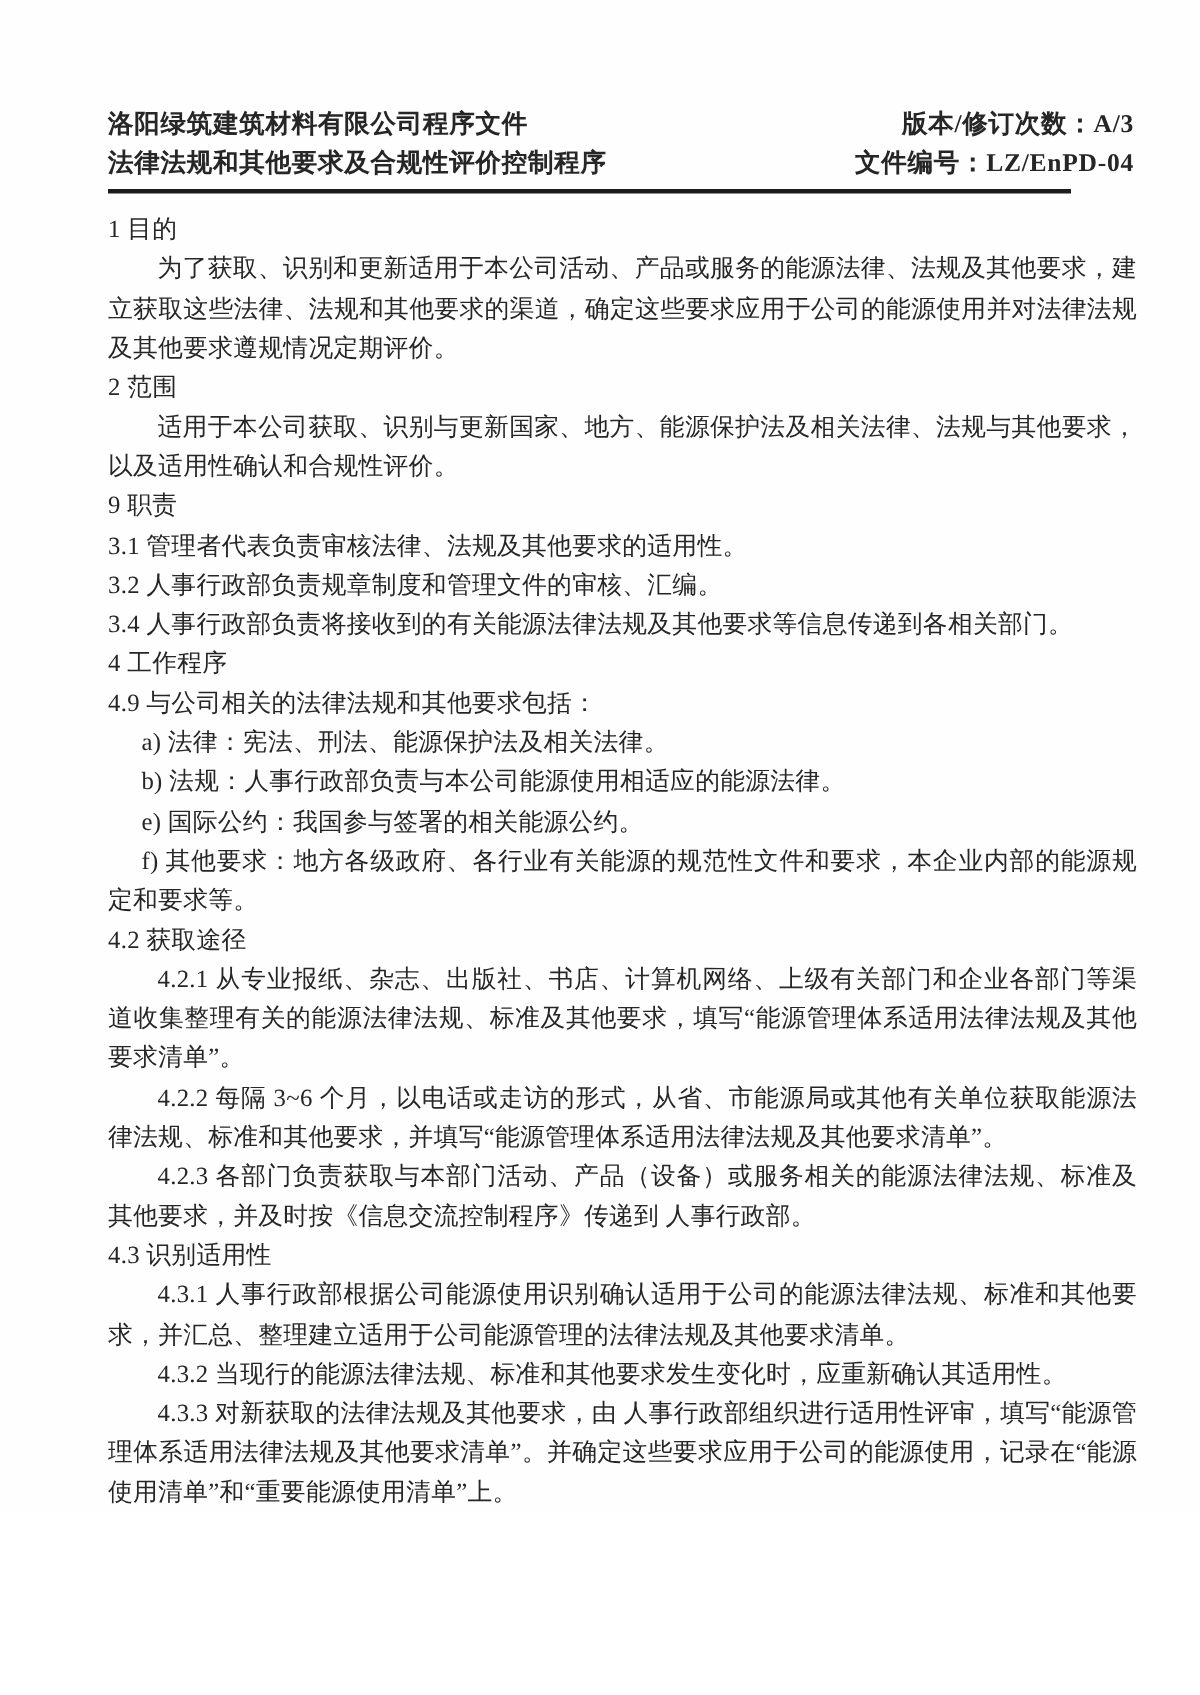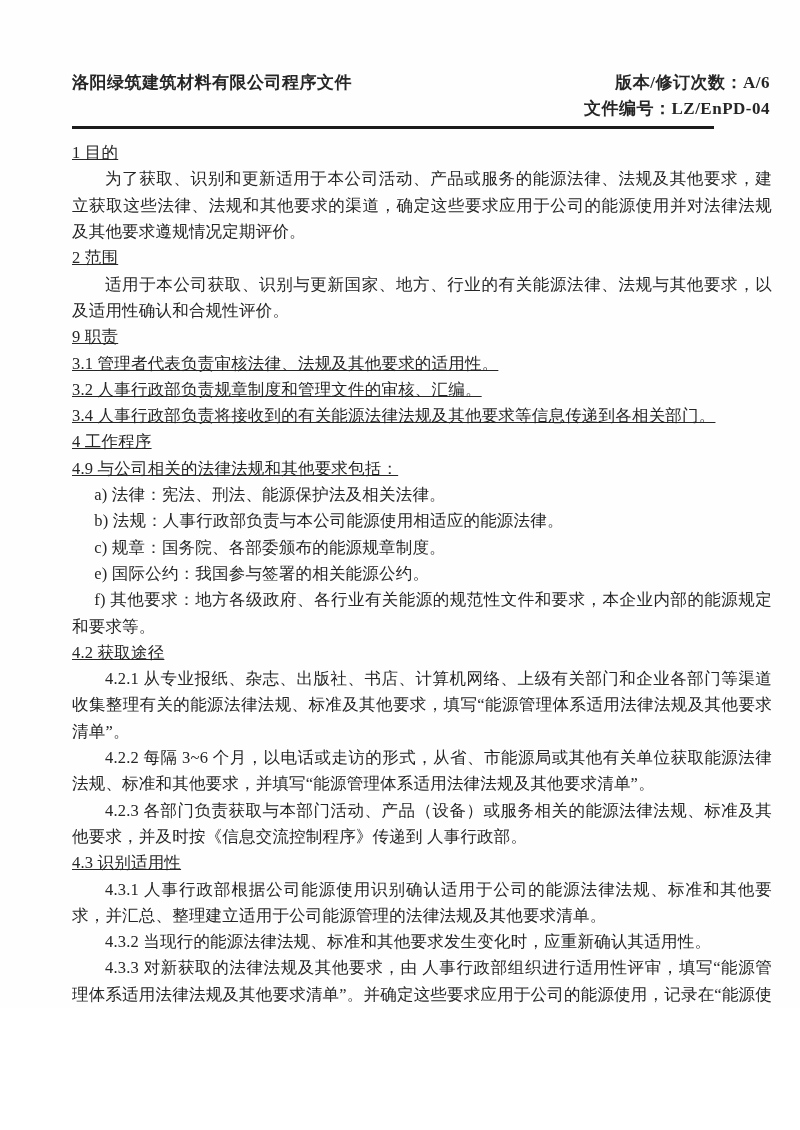--- a/index.html
+++ b/index.html
@@ -9,21 +9,21 @@
   }
   .page {
     position: relative;
     width: 800px;
     height: 1008px;
     background: #fefefe;
     overflow: hidden;
     font-family: "Liberation Serif", "DejaVu Serif", serif;
     color: #262626;
     box-sizing: border-box;
-    padding: 70px 28px 0 72px;
+    padding: 70px 42px 0 72px;
   }
   .doc-header {
     display: flex;
     justify-content: space-between;
     align-items: flex-start;
     font-size: 17px;
     line-height: 26px;
     font-weight: 700;
     letter-spacing: 0.5px;
   }
@@ -37,56 +37,56 @@
   }
   .doc-body {
     margin-top: 11px;
     font-size: 16.5px;
     line-height: 26.3px;
     text-align: justify;
     text-justify: inter-ideograph;
     letter-spacing: 0.2px;
   }
   .doc-body p { margin: 0; padding: 0; }
-  .ind-none   { text-indent: 0; text-decoration: underline; }
+  .ind-none   { text-indent: 0; }
   .ind-first2 { text-indent: 2em; }
   .ind-first1 { text-indent: 1em; }
   .ind-item   { text-indent: 1.35em; }
 </style>
 </head>
 <body>
 
 <div class="page">
 
   <div class="doc-header">
     <div class="hdr-left">
       <div>洛阳绿筑建筑材料有限公司程序文件</div>
+      <div>法律法规和其他要求及合规性评价控制程序</div>
     </div>
     <div class="hdr-right">
-      <div>版本/修订次数：A/6</div>
+      <div>版本/修订次数：A/3</div>
       <div>文件编号：LZ/EnPD-04</div>
     </div>
   </div>
 
   <div class="hdr-rule"></div>
 
   <div class="doc-body" id="doc-body">
       <p class="ind-none">1 目的</p>
       <p class="ind-first2">为了获取、识别和更新适用于本公司活动、产品或服务的能源法律、法规及其他要求，建立获取这些法律、法规和其他要求的渠道，确定这些要求应用于公司的能源使用并对法律法规及其他要求遵规情况定期评价。</p>
       <p class="ind-none">2 范围</p>
-      <p class="ind-first2">适用于本公司获取、识别与更新国家、地方、行业的有关能源法律、法规与其他要求，以及适用性确认和合规性评价。</p>
+      <p class="ind-first2">适用于本公司获取、识别与更新国家、地方、能源保护法及相关法律、法规与其他要求，以及适用性确认和合规性评价。</p>
       <p class="ind-none">9 职责</p>
       <p class="ind-none">3.1 管理者代表负责审核法律、法规及其他要求的适用性。</p>
       <p class="ind-none">3.2 人事行政部负责规章制度和管理文件的审核、汇编。</p>
       <p class="ind-none">3.4 人事行政部负责将接收到的有关能源法律法规及其他要求等信息传递到各相关部门。</p>
       <p class="ind-none">4 工作程序</p>
       <p class="ind-none">4.9 与公司相关的法律法规和其他要求包括：</p>
       <p class="ind-item">a) 法律：宪法、刑法、能源保护法及相关法律。</p>
       <p class="ind-item">b) 法规：人事行政部负责与本公司能源使用相适应的能源法律。</p>
-      <p class="ind-item">c) 规章：国务院、各部委颁布的能源规章制度。</p>
       <p class="ind-item">e) 国际公约：我国参与签署的相关能源公约。</p>
       <p class="ind-item">f) 其他要求：地方各级政府、各行业有关能源的规范性文件和要求，本企业内部的能源规定和要求等。</p>
       <p class="ind-none">4.2 获取途径</p>
       <p class="ind-first2">4.2.1 从专业报纸、杂志、出版社、书店、计算机网络、上级有关部门和企业各部门等渠道收集整理有关的能源法律法规、标准及其他要求，填写“能源管理体系适用法律法规及其他要求清单”。</p>
       <p class="ind-first2">4.2.2 每隔 3~6 个月，以电话或走访的形式，从省、市能源局或其他有关单位获取能源法律法规、标准和其他要求，并填写“能源管理体系适用法律法规及其他要求清单”。</p>
       <p class="ind-first2">4.2.3 各部门负责获取与本部门活动、产品（设备）或服务相关的能源法律法规、标准及其他要求，并及时按《信息交流控制程序》传递到 人事行政部。</p>
       <p class="ind-none">4.3 识别适用性</p>
       <p class="ind-first2">4.3.1 人事行政部根据公司能源使用识别确认适用于公司的能源法律法规、标准和其他要求，并汇总、整理建立适用于公司能源管理的法律法规及其他要求清单。</p>
       <p class="ind-first2">4.3.2 当现行的能源法律法规、标准和其他要求发生变化时，应重新确认其适用性。</p>
       <p class="ind-first2">4.3.3 对新获取的法律法规及其他要求，由 人事行政部组织进行适用性评审，填写“能源管理体系适用法律法规及其他要求清单”。并确定这些要求应用于公司的能源使用，记录在“能源使用清单”和“重要能源使用清单”上。</p>

